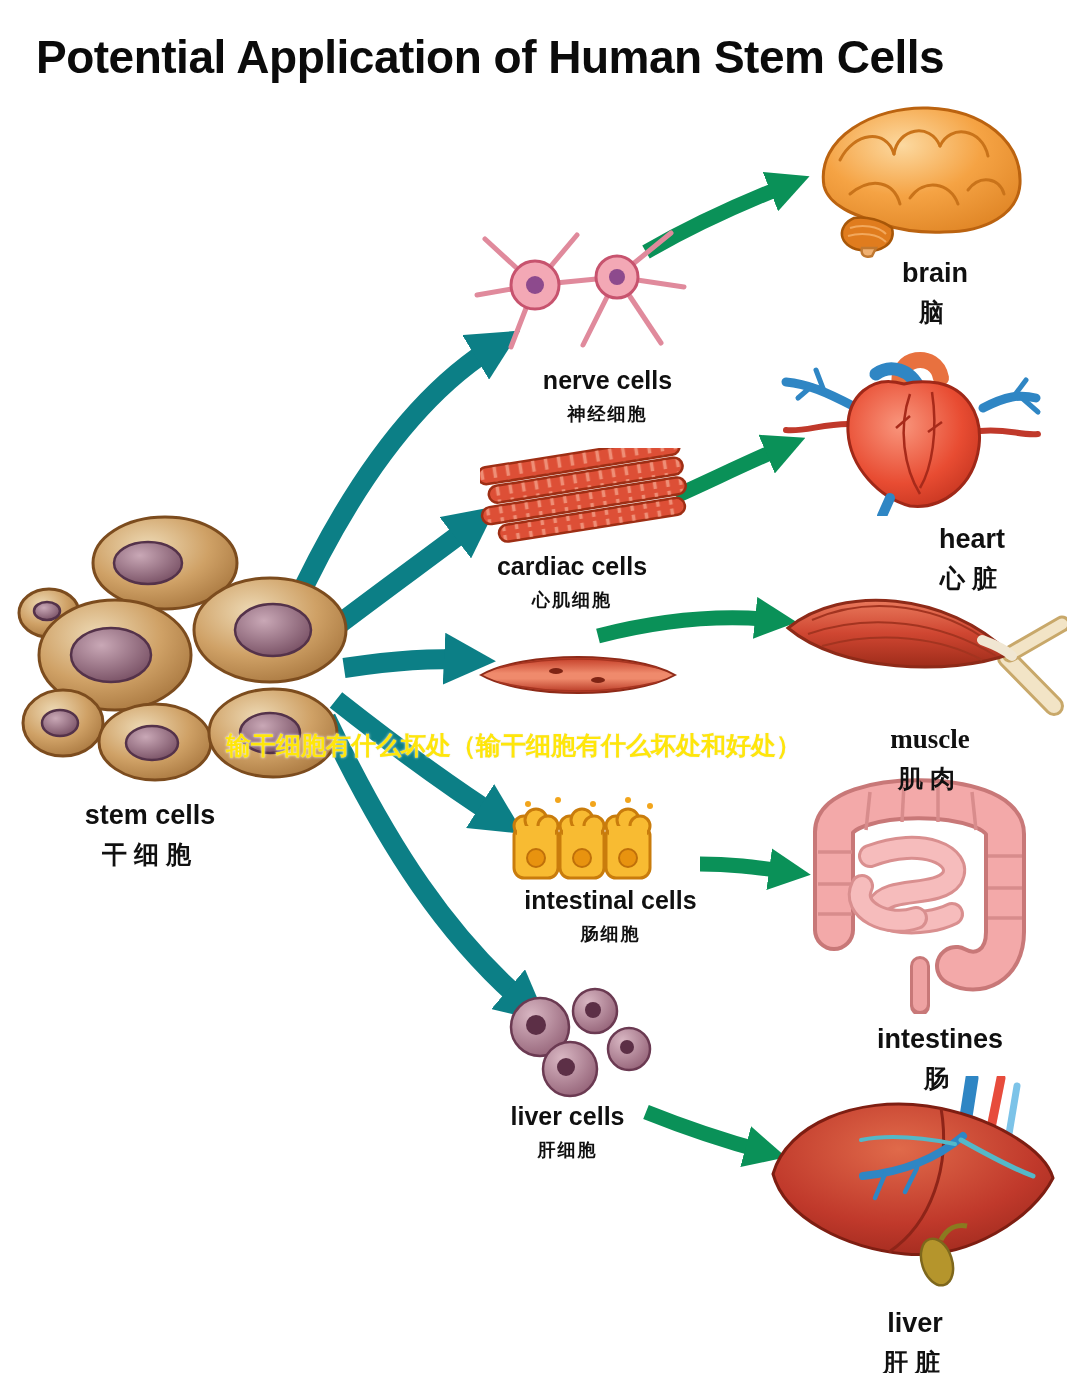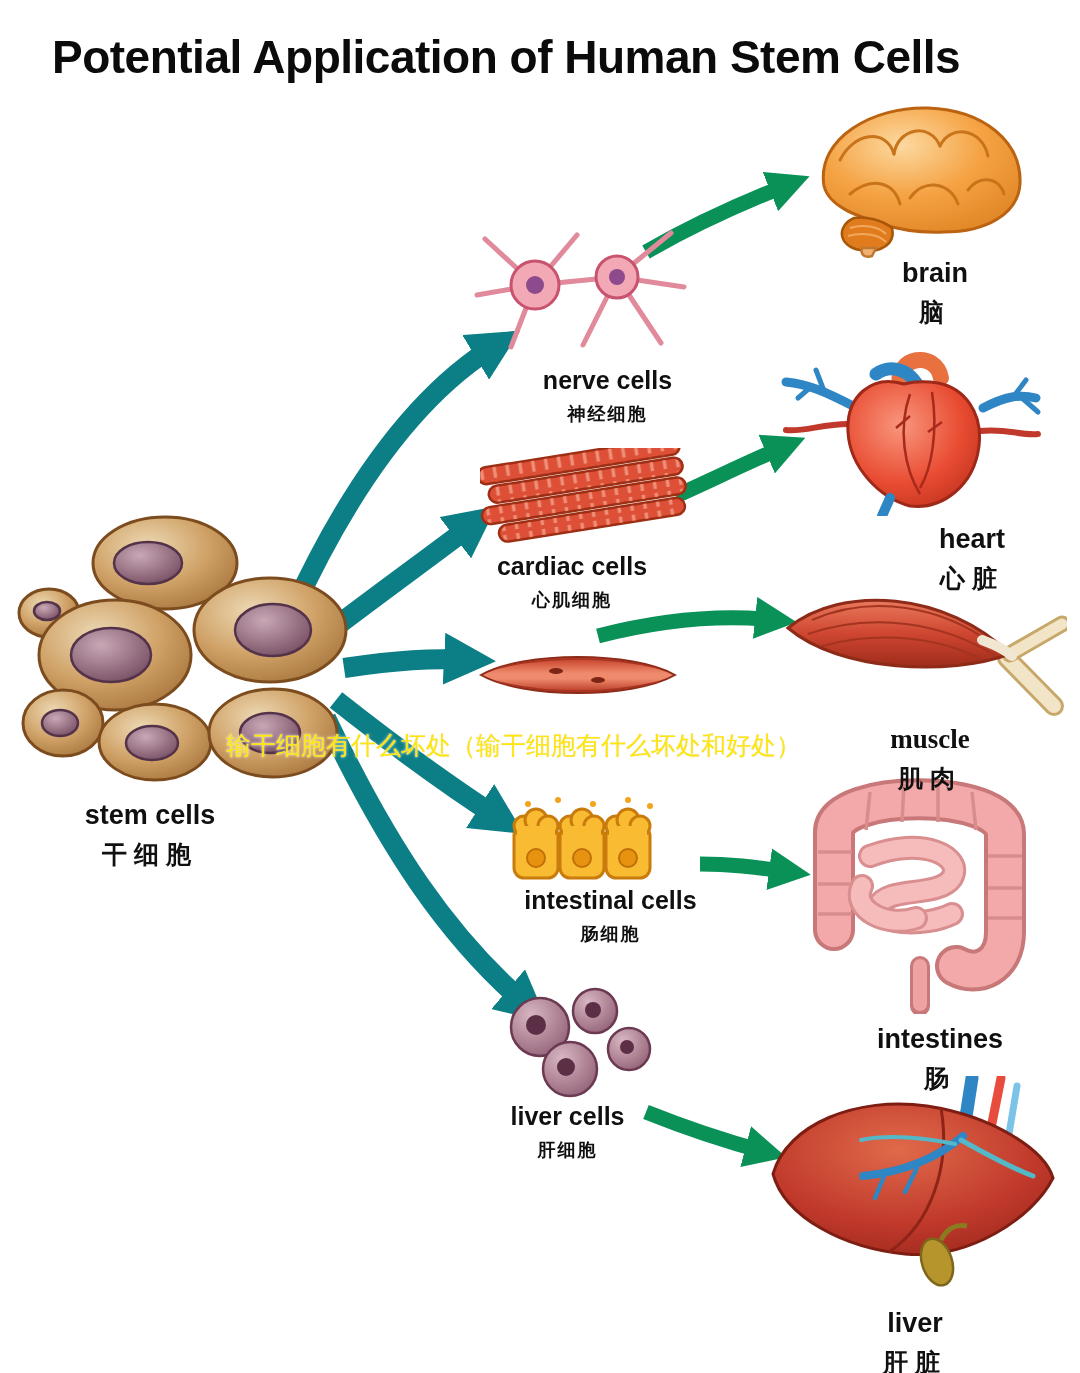--- a/index.html
+++ b/index.html
@@ -1,37 +1,37 @@
 <!DOCTYPE html>
 <html><head>
 <meta charset="utf-8">
 <style>
   * { margin:0; padding:0; box-sizing:border-box; }
   html,body { background:#ffffff; }
   body { font-family:"Liberation Sans","DejaVu Sans",sans-serif; }
   .poster { position:relative; width:1080px; height:1373px; background:#ffffff; overflow:hidden; }
 
   .title { position:absolute; left:36px; top:30px; font-size:46px; font-weight:800;
-           color:#0b0b0b; letter-spacing:-0.5px; white-space:nowrap;margin-left:16px; }
+           color:#0b0b0b; letter-spacing:-0.5px; white-space:nowrap; }
   .subtitle { position:absolute; left:38px; top:104px; font-size:34px; font-weight:700;
               letter-spacing:6px; color:#101010; white-space:nowrap; }
 
   .arrows { position:absolute; left:0; top:0; width:1080px; height:1373px; z-index:1; }
 
   .ill { position:absolute; z-index:2; }
   .ill svg { display:block; width:100%; height:100%; }
 
   .label { position:absolute; z-index:3; text-align:center; color:#101010; }
   .label .en { font-weight:700; font-size:25px; line-height:1.15; }
   .label .zh { font-weight:700; font-size:18px; margin-top:7px; letter-spacing:2px; }
   .label.big .en { font-size:27px; }
   .label.big .zh { font-size:25px; letter-spacing:7px; }
 
   .watermark { position:absolute; left:226px; top:729px; z-index:6; font-size:25px;
-               font-weight:400; color:#ffe60a; white-space:nowrap;
+               font-weight:700; color:#ffe60a; white-space:nowrap;
                text-shadow:0 0 3px rgba(252,252,252,.95), 0 0 1px rgba(200,200,200,.9); }
 </style>
 </head>
 <body>
 
 <div class="poster">
 
   <h1 class="title">Potential Application of Human Stem Cells</h1>
 
   <svg class="arrows" viewBox="0 0 1080 1373">

